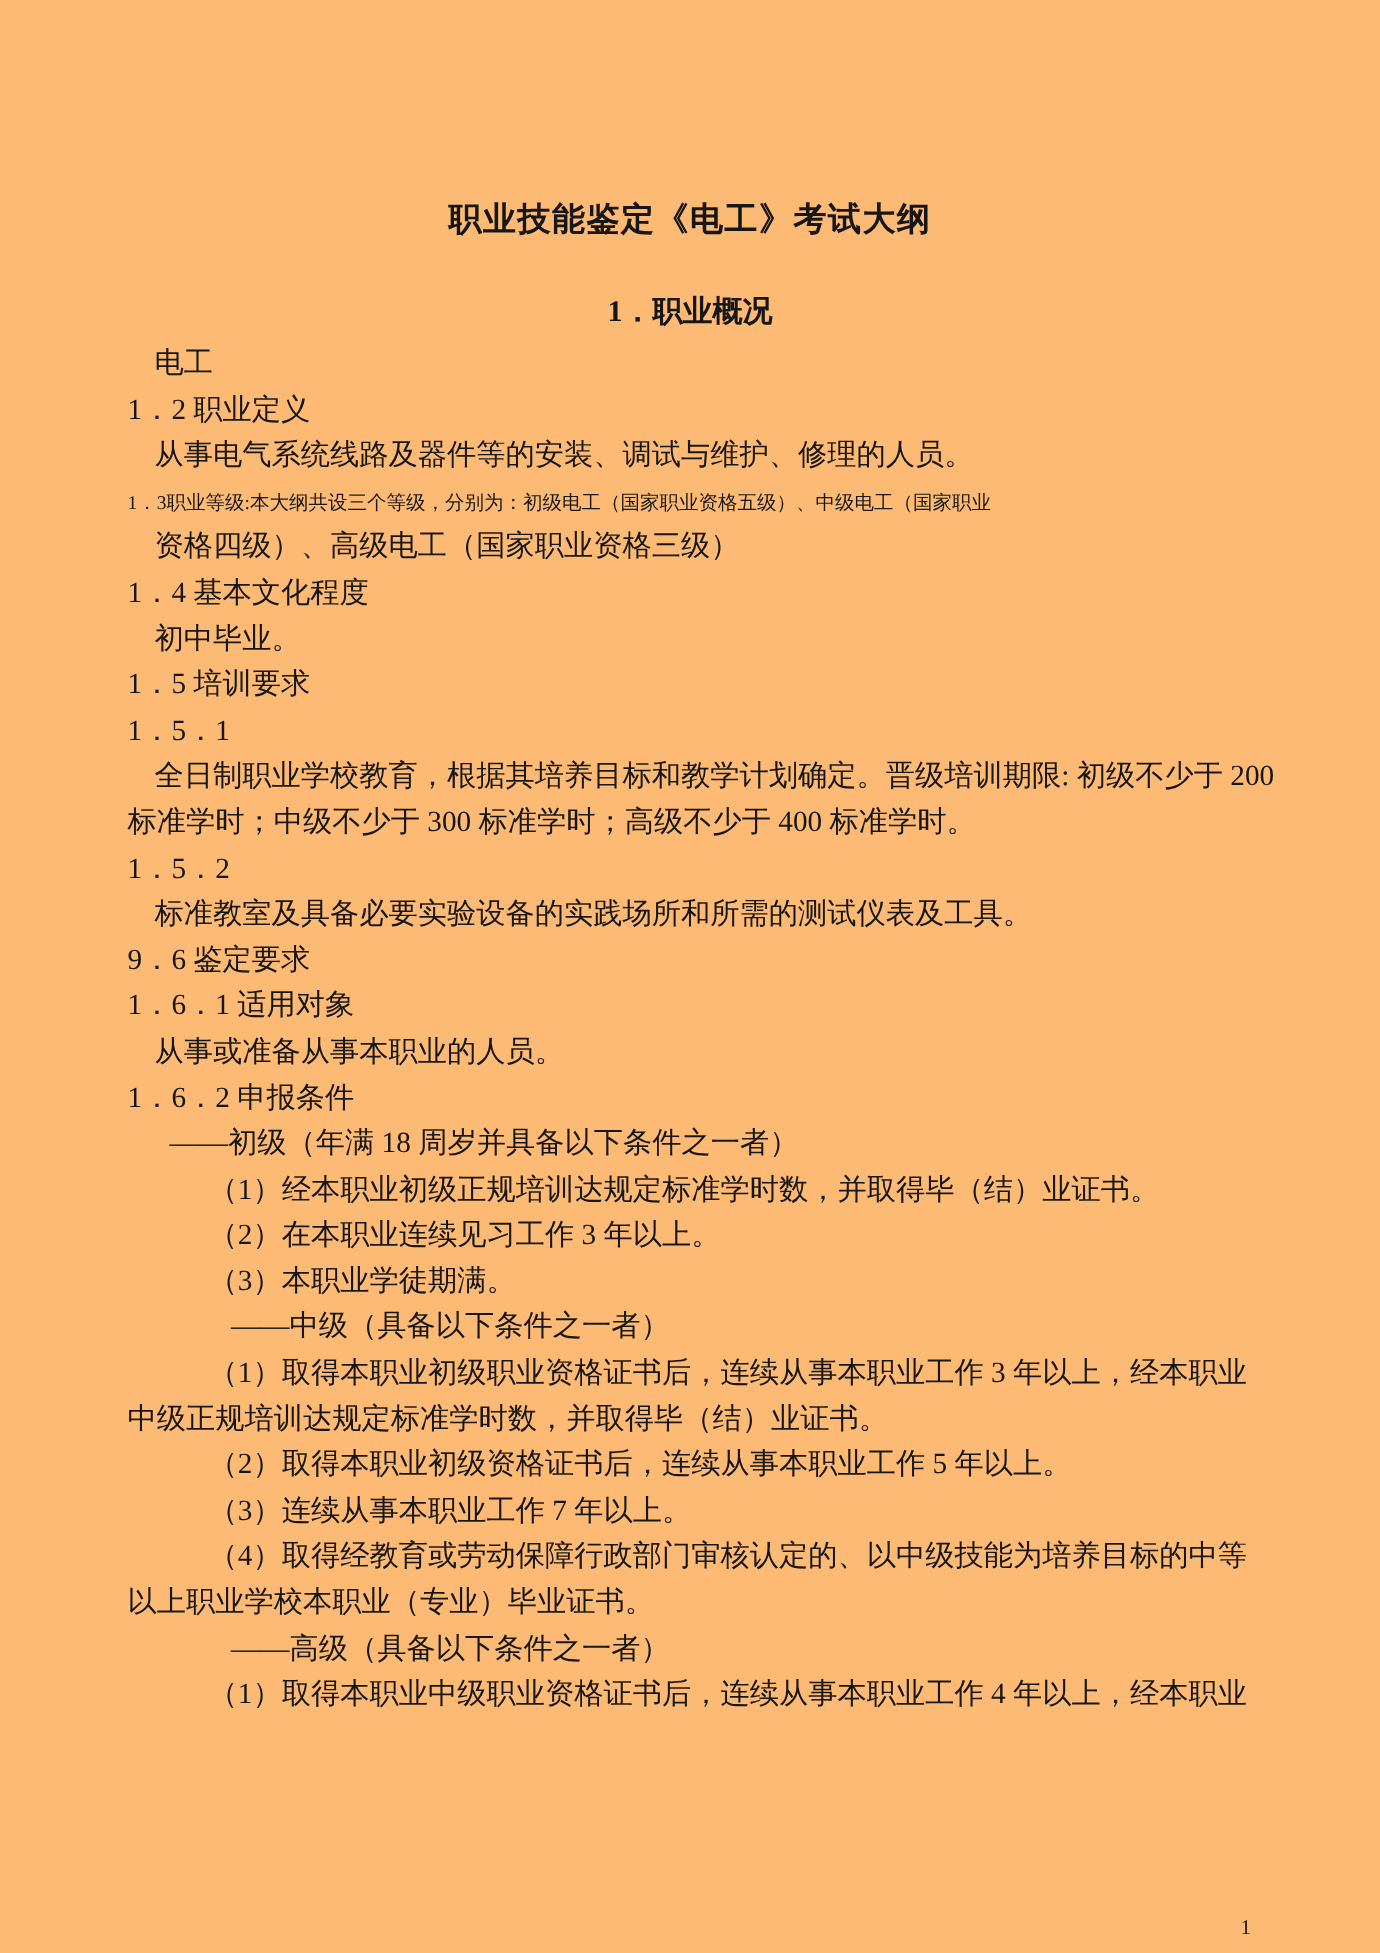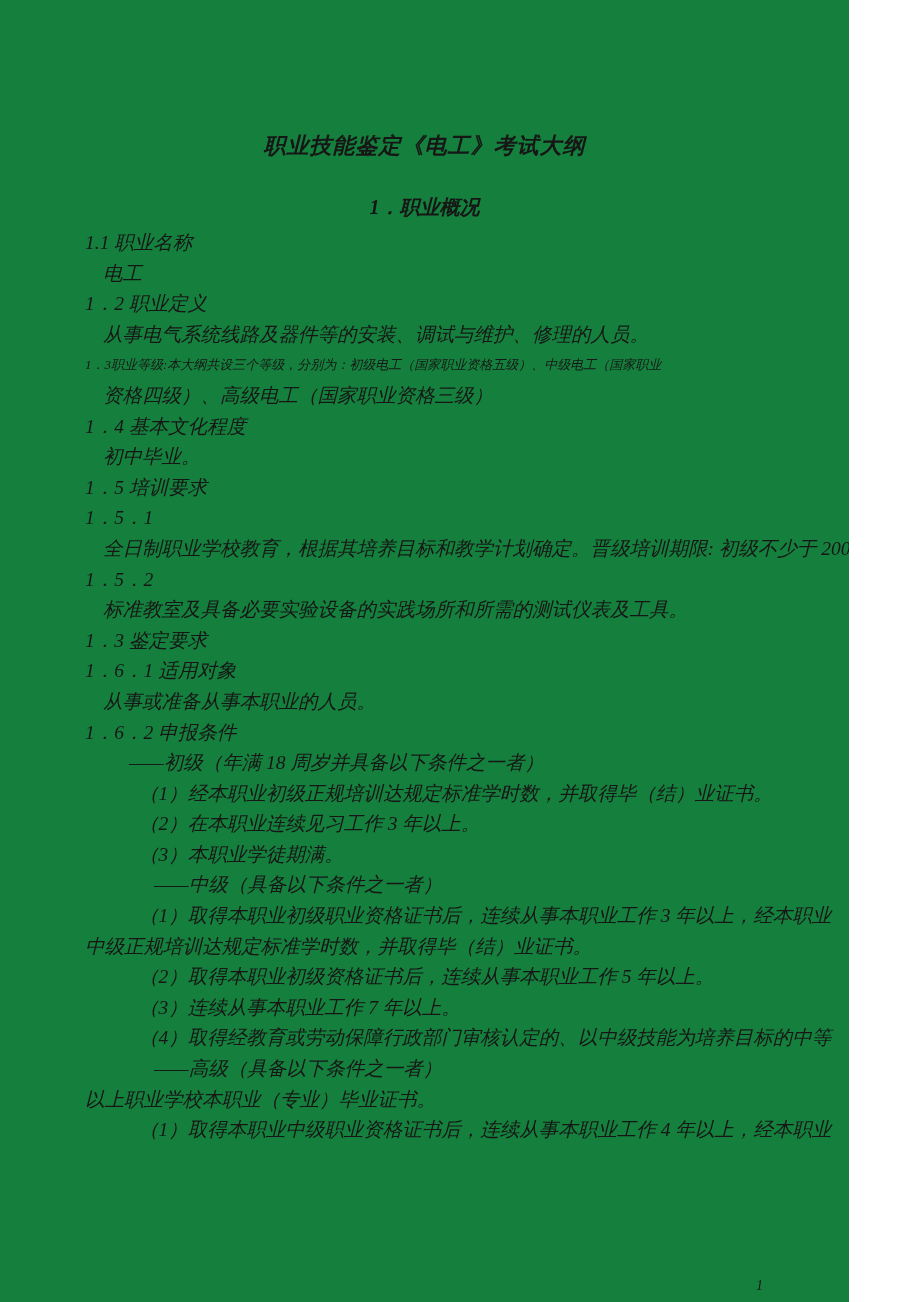--- a/index.html
+++ b/index.html
@@ -2,27 +2,26 @@
 <html><head>
 <meta charset="utf-8">
 <style>
   html, body {
     margin: 0;
     padding: 0;
     background: #ffffff;
   }
   .page {
     position: relative;
-    width: 849px;
+    width: 920px;
     height: 1302px;
-    background: #15803d;
+    background: #fdba74;
     font-family: "Liberation Serif", "DejaVu Serif", serif;
     color: #161616;
     overflow: hidden;
-    font-style: italic;
   }
   .doc-title {
     position: absolute;
     top: 131px;
     left: 0;
     width: 100%;
     text-align: center;
     font-size: 22px;
     font-weight: bold;
     letter-spacing: 1px;
@@ -45,64 +44,64 @@
     width: 755px;
   }
   .line {
     font-size: 19.5px;
     line-height: 30.6px;
     white-space: nowrap;
   }
   
   .L0     { margin-left: 0; }
   .L2     { margin-left: 18px; }  
-  .Ldash1 { margin-left: 44px; }  
+  .Ldash1 { margin-left: 28px; }  
   .Ldash2 { margin-left: 69px; }  
   .Litem  { margin-left: 54px; }  
   .small  { font-size: 13px; }  
   .page-number {
     position: absolute;
     right: 86px;
     bottom: 8px;
     font-size: 14px;
     color: #161616;
   }
 </style>
 </head>
 <body>
 
 <div class="page">
   <div class="doc-title">职业技能鉴定《电工》考试大纲</div>
   <div class="section-heading">1．职业概况</div>
   <div class="doc-body" id="doc-body">
-      <div class="line L0">1.1 职业名称</div>
       <div class="line L2">电工</div>
       <div class="line L0">1．2 职业定义</div>
       <div class="line L2">从事电气系统线路及器件等的安装、调试与维护、修理的人员。</div>
       <div class="line L0 small">1．3职业等级:本大纲共设三个等级，分别为：初级电工（国家职业资格五级）、中级电工（国家职业</div>
       <div class="line L2">资格四级）、高级电工（国家职业资格三级）</div>
       <div class="line L0">1．4 基本文化程度</div>
       <div class="line L2">初中毕业。</div>
       <div class="line L0">1．5 培训要求</div>
       <div class="line L0">1．5．1</div>
       <div class="line L2">全日制职业学校教育，根据其培养目标和教学计划确定。晋级培训期限: 初级不少于 200</div>
+      <div class="line L0">标准学时；中级不少于 300 标准学时；高级不少于 400 标准学时。</div>
       <div class="line L0">1．5．2</div>
       <div class="line L2">标准教室及具备必要实验设备的实践场所和所需的测试仪表及工具。</div>
-      <div class="line L0">1．3 鉴定要求</div>
+      <div class="line L0">9．6 鉴定要求</div>
       <div class="line L0">1．6．1 适用对象</div>
       <div class="line L2">从事或准备从事本职业的人员。</div>
       <div class="line L0">1．6．2 申报条件</div>
       <div class="line Ldash1">——初级（年满 18 周岁并具备以下条件之一者）</div>
       <div class="line Litem">（1）经本职业初级正规培训达规定标准学时数，并取得毕（结）业证书。</div>
       <div class="line Litem">（2）在本职业连续见习工作 3 年以上。</div>
       <div class="line Litem">（3）本职业学徒期满。</div>
       <div class="line Ldash2">——中级（具备以下条件之一者）</div>
       <div class="line Litem">（1）取得本职业初级职业资格证书后，连续从事本职业工作 3 年以上，经本职业</div>
       <div class="line L0">中级正规培训达规定标准学时数，并取得毕（结）业证书。</div>
       <div class="line Litem">（2）取得本职业初级资格证书后，连续从事本职业工作 5 年以上。</div>
       <div class="line Litem">（3）连续从事本职业工作 7 年以上。</div>
       <div class="line Litem">（4）取得经教育或劳动保障行政部门审核认定的、以中级技能为培养目标的中等</div>
+      <div class="line L0">以上职业学校本职业（专业）毕业证书。</div>
       <div class="line Ldash2">——高级（具备以下条件之一者）</div>
-      <div class="line L0">以上职业学校本职业（专业）毕业证书。</div>
       <div class="line Litem">（1）取得本职业中级职业资格证书后，连续从事本职业工作 4 年以上，经本职业</div>
     </div>
   <div class="page-number">1</div>
 </div>
 
 </body></html>

